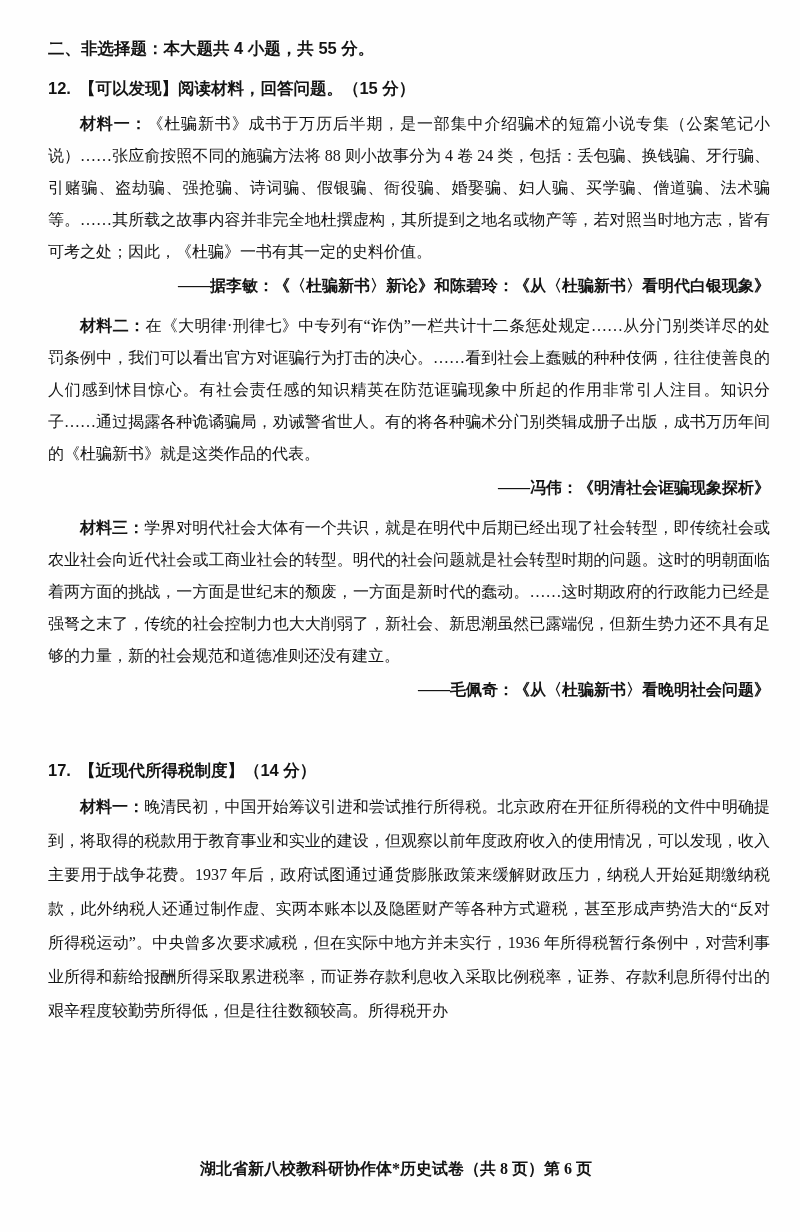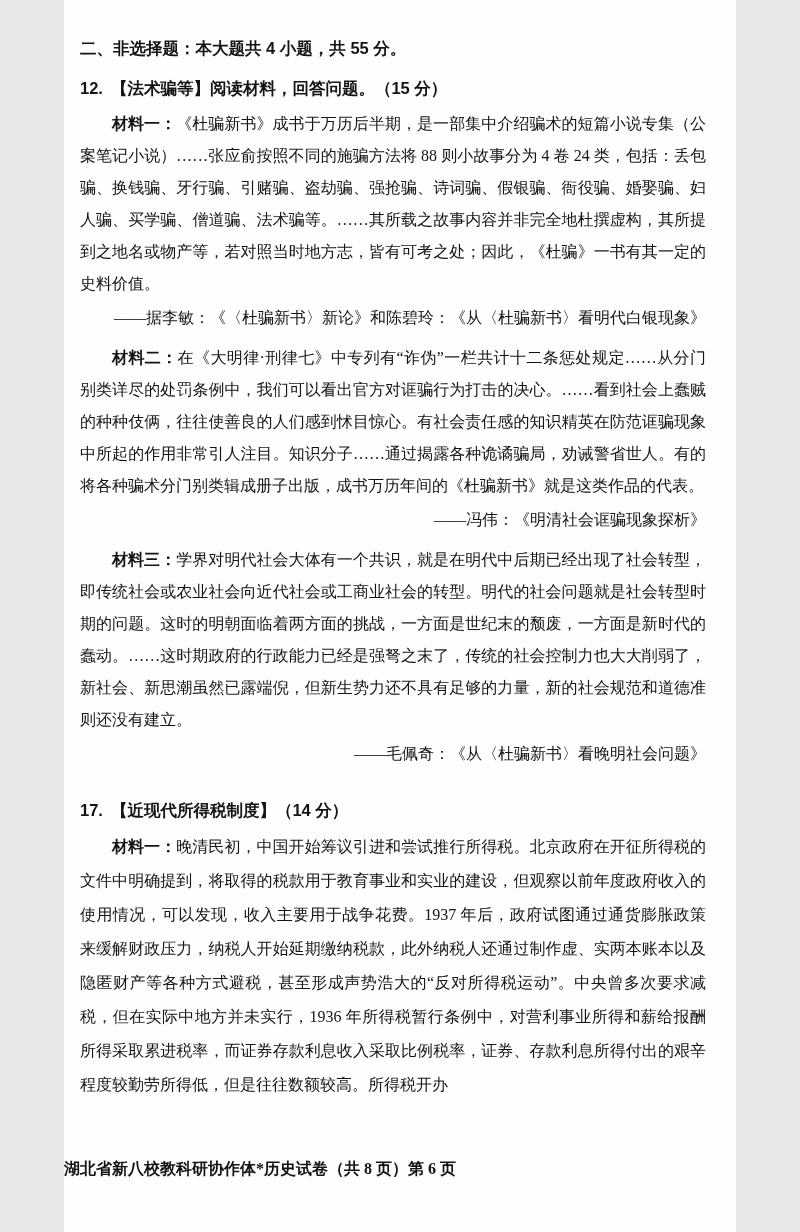--- a/index.html
+++ b/index.html
@@ -1,26 +1,26 @@
 <!DOCTYPE html>
 <html><head>
 <meta charset="utf-8">
 <style>
   * { margin: 0; padding: 0; box-sizing: border-box; }
   html, body { background: #e8e8e6; }
   body { display: flex; justify-content: center; }
   .page {
     position: relative;
-    width: 672px;
+    width: 800px;
     height: 1232px;
     background: #fefefe;
     color: #141414;
     font-family: "Liberation Serif", "DejaVu Serif", serif;
     font-size: 16px;
-    padding: 36px 30px 0 16px;
+    padding: 36px 30px 0 48px;
     overflow: hidden;
   }
   .section-header {
     font-family: "Liberation Sans", "DejaVu Sans", sans-serif;
     font-weight: bold;
     font-size: 16.5px;
     line-height: 24px;
     margin-bottom: 16px;
   }
   .q-heading {
@@ -35,50 +35,50 @@
     text-align: justify;
     text-justify: inter-character;
     text-indent: 2em;
     line-height: 32px;
     margin-top: 4px;
   }
   .material .mat-label { font-weight: bold; }
   .attribution {
     text-align: right;
     line-height: 32px;
-    font-weight: normal;
+    font-weight: bold;
     margin: 2px 0 8px 0;
   }
   .sub-question {
     line-height: 32px;
     margin-top: 10px;
     text-align: justify;
   }
   .question-block { margin-bottom: 6px; }
-  #question-17 { margin-top: 28px; }
+  #question-17 { margin-top: 52px; }
   #question-17 .material { line-height: 34px; }
   .page-footer {
     position: absolute;
     left: 0; right: 8px;
     bottom: 52px;
-    text-align: left;
+    text-align: center;
     font-weight: bold;
     font-size: 16px;
   }
 </style>
 </head>
 <body>
 
 <div class="page">
 
   <div class="section-header">二、非选择题：本大题共 4 小题，共 55 分。</div>
 
   <div class="question-block" id="question-16">
     <div class="q-heading">
-      <span class="q-num">12.</span><span>【法术骗等】</span><span>阅读材料，回答问题。（15 分）</span>
+      <span class="q-num">12.</span><span>【可以发现】</span><span>阅读材料，回答问题。（15 分）</span>
     </div>
 
     <p class="material">
       <span class="mat-label">材料一：</span><span>《杜骗新书》成书于万历后半期，是一部集中介绍骗术的短篇小说专集（公案笔记小说）……张应俞按照不同的施骗方法将 88 则小故事分为 4 卷 24 类，包括：丢包骗、换钱骗、牙行骗、引赌骗、盗劫骗、强抢骗、诗词骗、假银骗、衙役骗、婚娶骗、妇人骗、买学骗、僧道骗、法术骗等。……其所载之故事内容并非完全地杜撰虚构，其所提到之地名或物产等，若对照当时地方志，皆有可考之处；因此，《杜骗》一书有其一定的史料价值。</span>
     </p>
     <p class="attribution">——据李敏：《〈杜骗新书〉新论》和陈碧玲：《从〈杜骗新书〉看明代白银现象》</p>
 
     <p class="material">
       <span class="mat-label">材料二：</span><span>在《大明律·刑律七》中专列有“诈伪”一栏共计十二条惩处规定……从分门别类详尽的处罚条例中，我们可以看出官方对诓骗行为打击的决心。……看到社会上蠢贼的种种伎俩，往往使善良的人们感到怵目惊心。有社会责任感的知识精英在防范诓骗现象中所起的作用非常引人注目。知识分子……通过揭露各种诡谲骗局，劝诫警省世人。有的将各种骗术分门别类辑成册子出版，成书万历年间的《杜骗新书》就是这类作品的代表。</span>
     </p>

